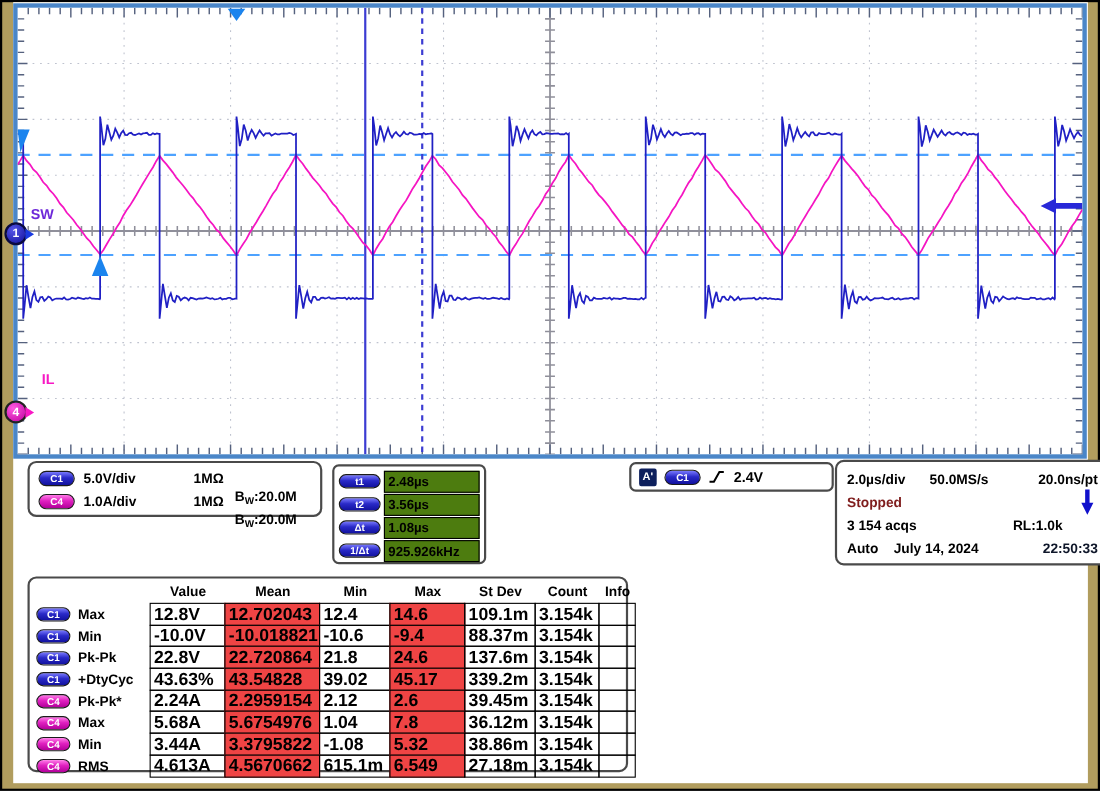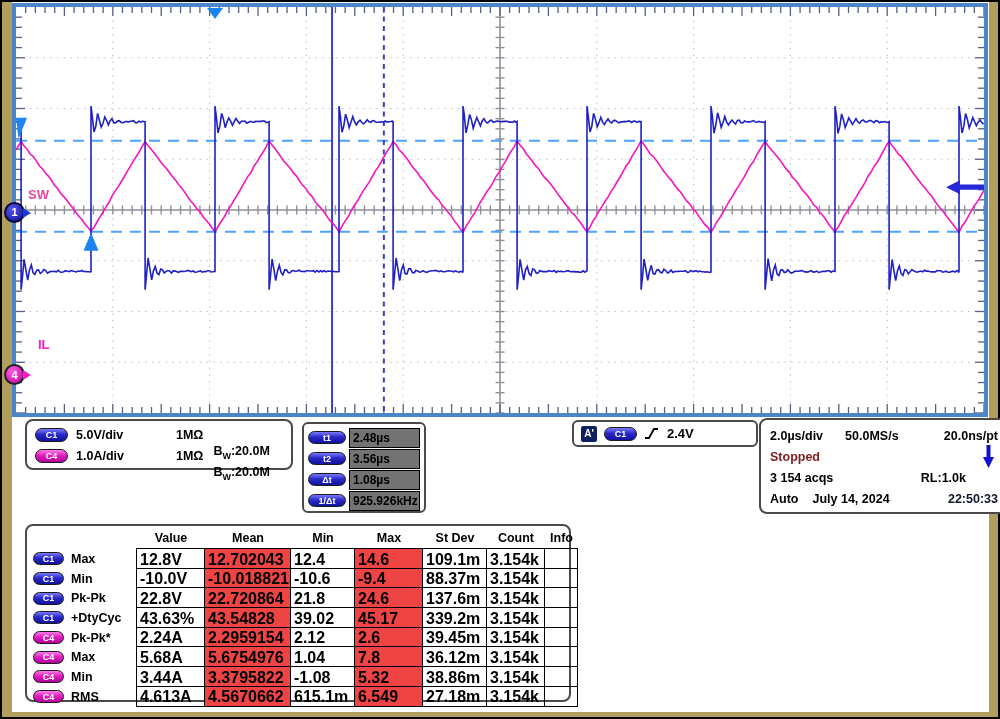--- a/index.html
+++ b/index.html
@@ -6,21 +6,21 @@
   body{width:1000px;height:719px;background:#000;position:relative;
        font-family:"Liberation Sans","DejaVu Sans",sans-serif;}
   #tan-frame{position:absolute;left:2px;top:2px;right:2px;bottom:2px;background:#b19d5e;}
   #content{position:absolute;left:10px;top:0;width:977px;height:710px;background:#fff;}
 
   
   #scope-display{position:absolute;left:0;top:1px;width:976px;height:414px;
      border:4px solid #4a86c8;background:#fff;box-sizing:border-box;}
   #wave-svg{position:absolute;left:0;top:0;}
   .wave-label{position:absolute;font-weight:bold;font-size:13px;}
-  #label-sw{left:12px;top:180px;color:#ec4899;}
+  #label-sw{left:12px;top:180px;color:#6d28d9;}
   #label-il{left:22px;top:330px;color:#f818c4;}
   .ch-bubble{position:absolute;left:-12px;width:17px;height:17px;border-radius:50%;
      color:#fff;font-size:11px;font-weight:bold;display:flex;align-items:center;
      justify-content:center;z-index:5;}
   .ch-bubble:after{content:"";position:absolute;right:-8px;top:4px;border:5px solid transparent;border-right:0;}
   #bubble-c1{background:radial-gradient(circle at 35% 30%,#5555e8,#10109a);border:2px solid #0a0a40;}
   #bubble-c1:after{border-left:8px solid #1a3ae0;}
   #bubble-c4{background:radial-gradient(circle at 35% 30%,#ff5ae0,#c000a0);border:2px solid #222;}
   #bubble-c4:after{border-left:8px solid #f818c4;}
 
@@ -35,25 +35,25 @@
   
   #channels-panel{left:13px;top:417px;width:268px;height:51px;padding:3px 8px;}
   .ch-row{display:flex;align-items:center;height:21px;font-weight:bold;font-size:12.5px;color:#000;}
   .ch-row .pill{width:33px;height:14px;margin-right:8px;}
   .ch-scale{width:92px;}
   .ch-imp{margin-left:8px;}
   .bw{margin-left:10px;margin-top:36px;}
   .bw sub{font-size:9px;}
 
   
-  #timing-panel{left:290px;top:420px;width:124px;height:91px;padding:3px 4px;border-radius:6px;}
+  #timing-panel{left:290px;top:420px;width:140px;height:91px;padding:3px 4px;border-radius:6px;}
   .t-row{display:flex;align-items:center;height:21px;}
   .t-row .pill{width:38px;height:13px;margin-right:3px;}
   .t-val{flex:1;border:1.5px solid #000;height:18px;line-height:18px;
-     font-weight:bold;font-size:12px;padding-left:3px;background:#737373;white-space:nowrap;}
+     font-weight:bold;font-size:12px;padding-left:3px;background:#4d7c0f;white-space:nowrap;}
 
   
   #trigger-panel{left:560px;top:418px;width:186px;height:27px;border-radius:6px;
      display:flex;align-items:center;gap:7px;padding:0 7px;}
   #trig-mode{width:16px;height:16px;background:#0d1f5c;color:#fff;font-weight:bold;
      font-size:10px;display:flex;align-items:center;justify-content:center;border-radius:2px;}
   #trigger-panel .pill{width:33px;height:14px;}
   #trig-level{font-weight:bold;font-size:13px;color:#000;}
 
   

